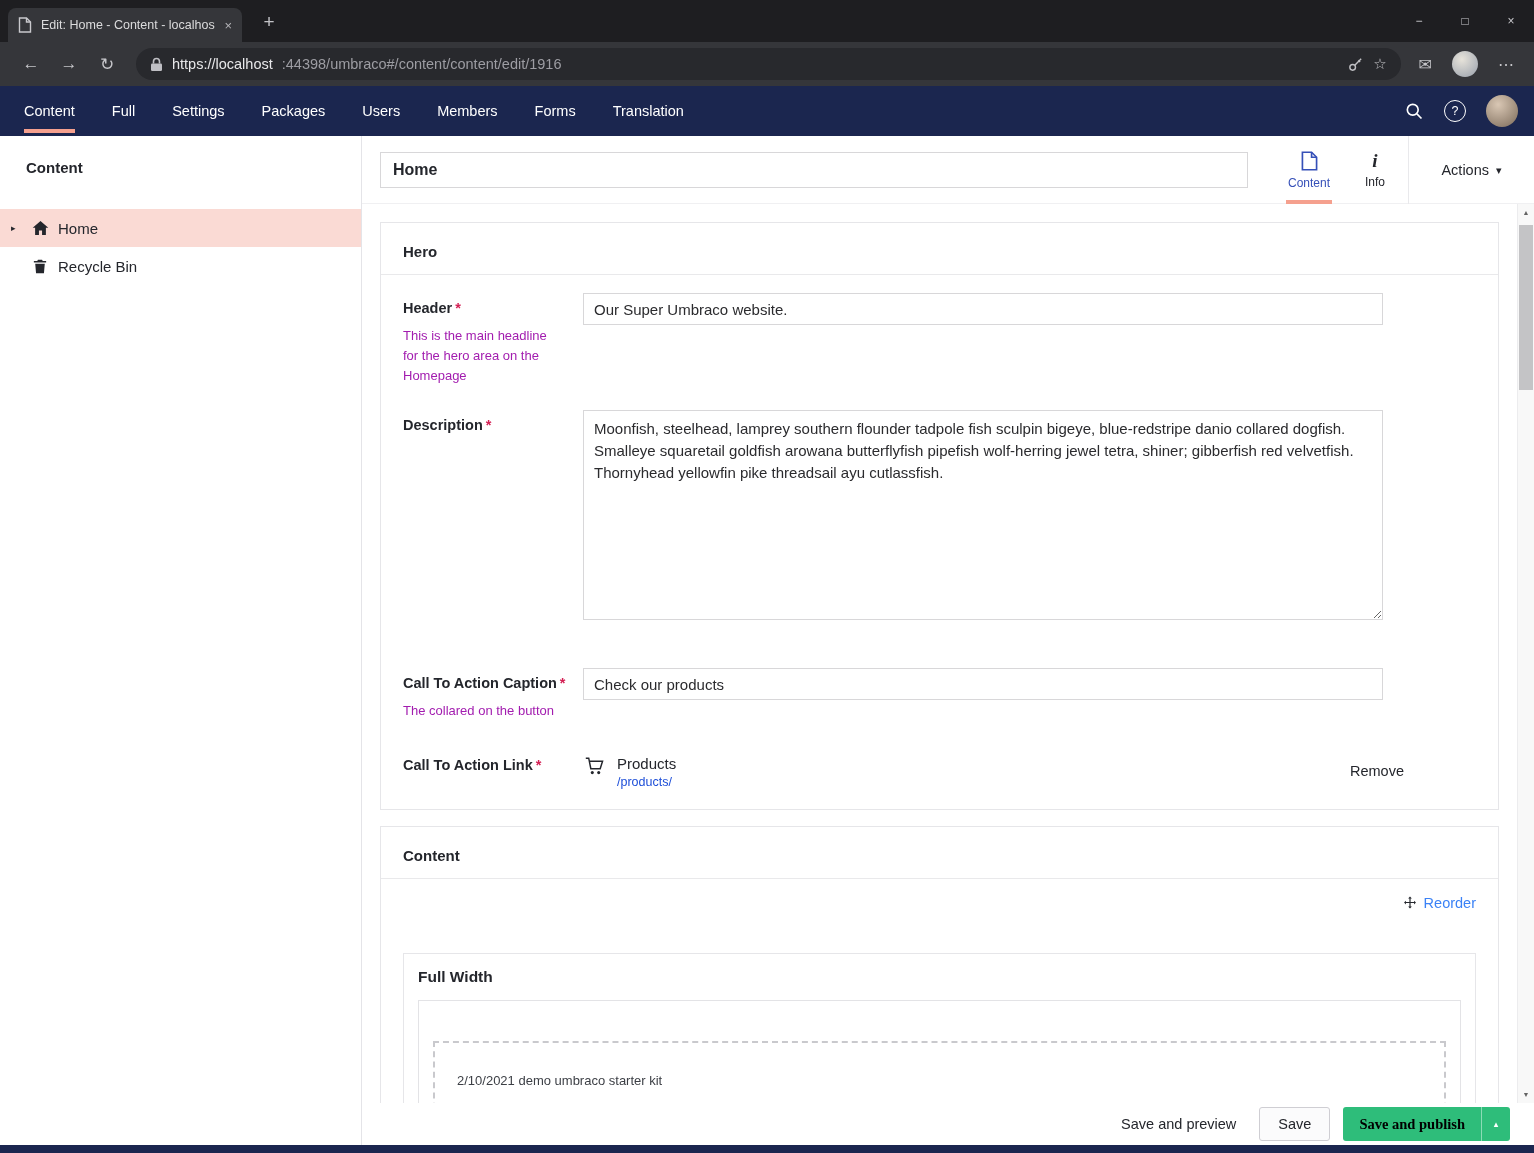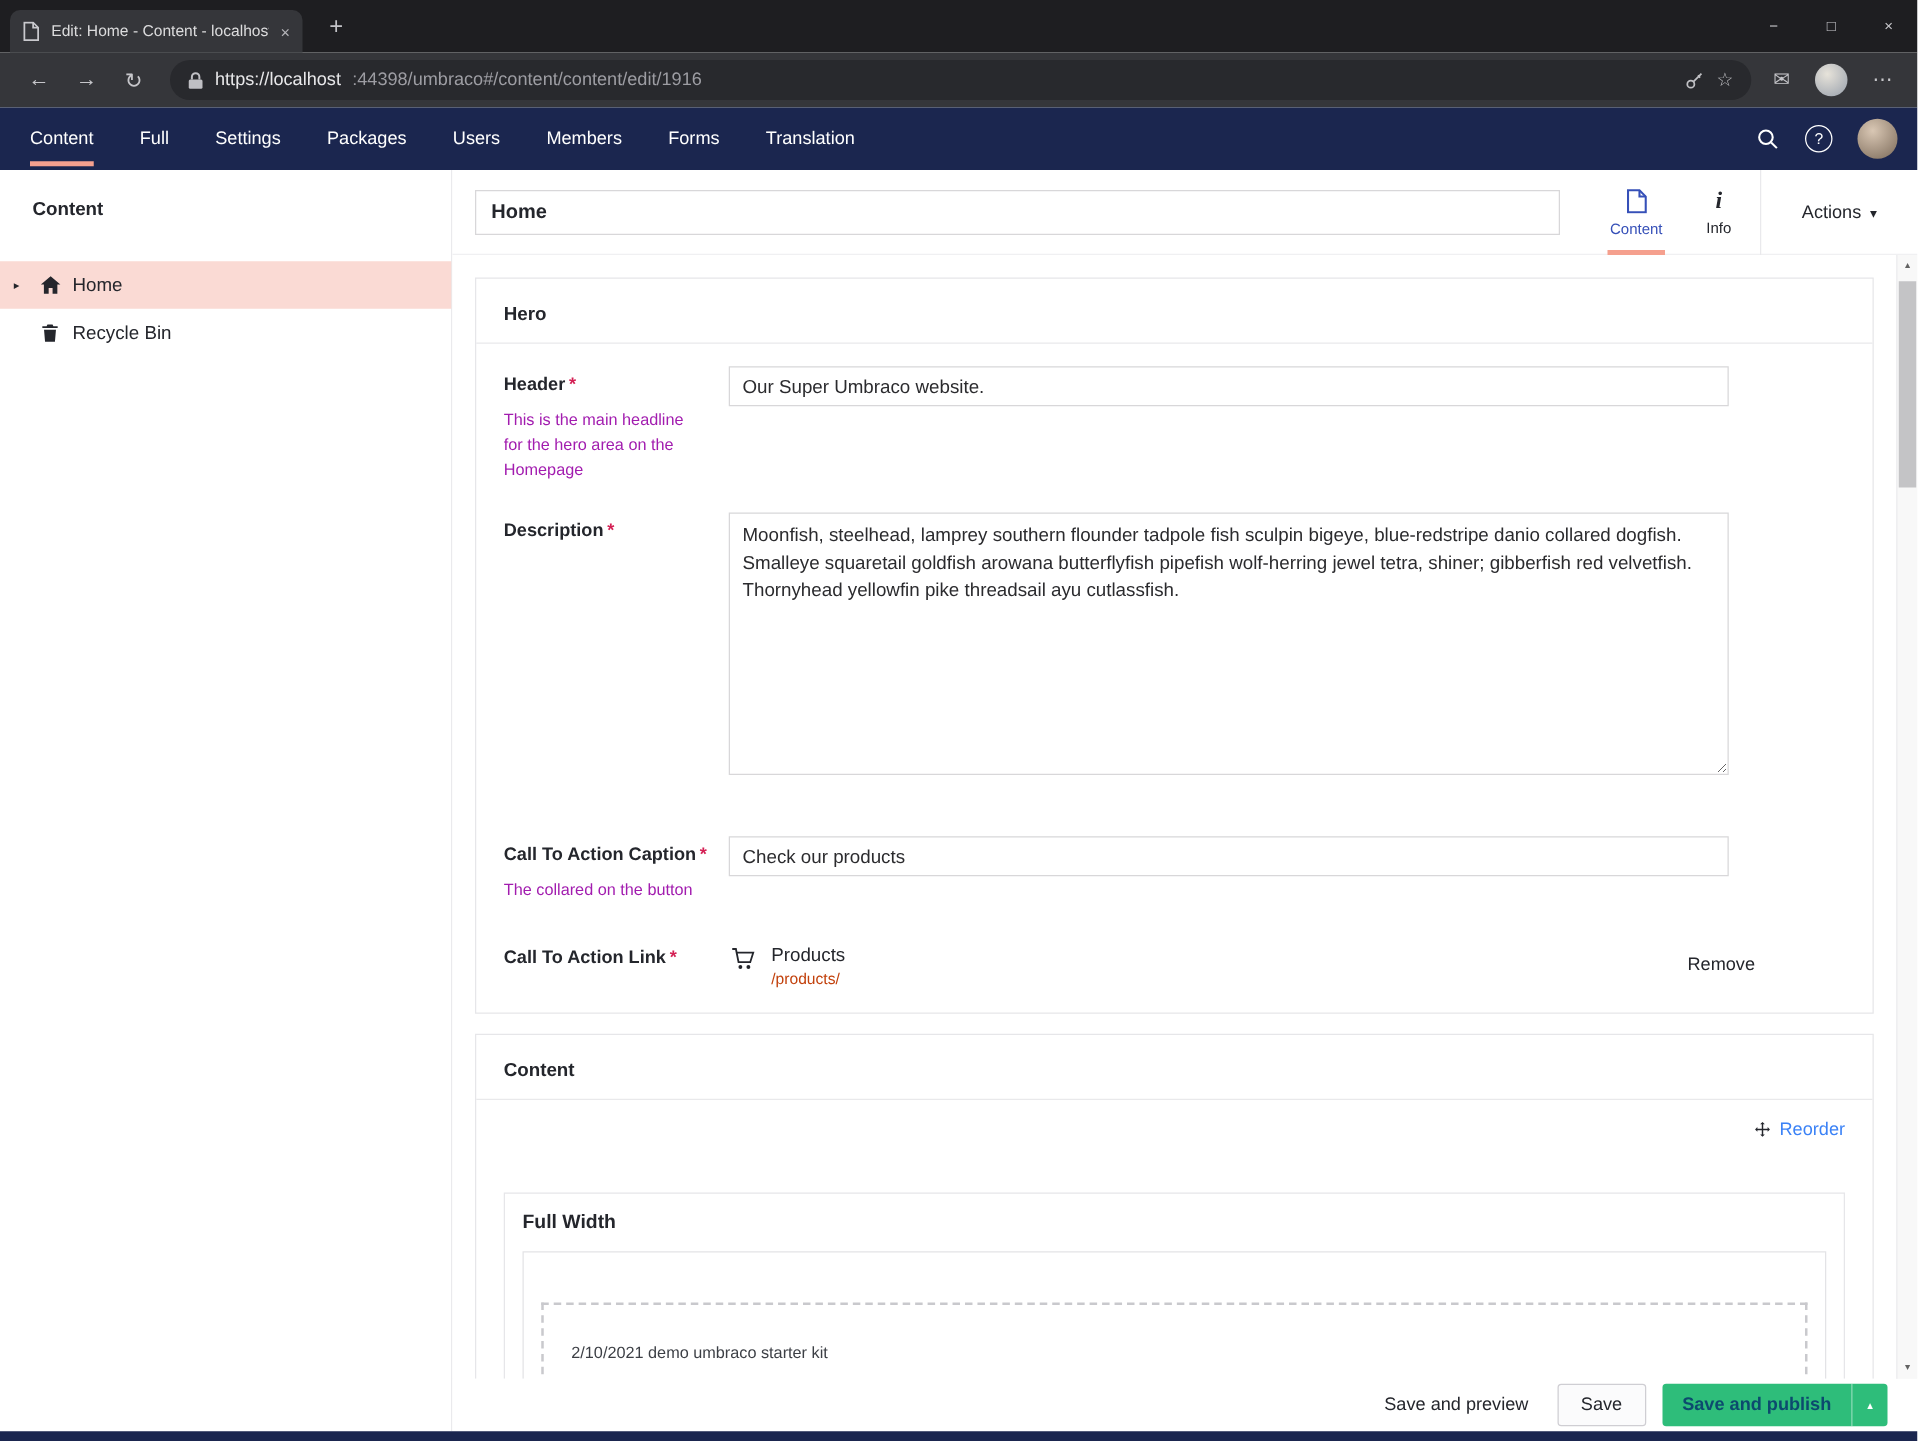--- a/index.html
+++ b/index.html
@@ -74,37 +74,37 @@
   .lbl{padding-top:7px;font-size:14.5px;font-weight:700;color:#24262c;}
   .req{color:#d42054;margin-left:3px;font-weight:700;}
   .fhelp{margin-top:10px;width:158px;font-size:13px;line-height:1.55;color:#a21caf;}
   .fcontrol{flex:1;max-width:800px;}
   .fcontrol.wide{max-width:none;}
   input.text{width:100%;height:32px;border:1px solid #d8d7d9;padding:0 10px;font-family:inherit;font-size:15px;color:#2b2b2e;outline:none;background:#fff;}
   textarea.text{width:100%;height:210px;border:1px solid #d8d7d9;padding:7px 10px;font-family:inherit;font-size:15px;line-height:1.45;color:#2b2b2e;outline:none;resize:vertical;background:#fff;}
   .linkrow{display:flex;align-items:flex-start;padding-top:5px;}
   .cart{margin-right:11px;}
   .linkname{font-size:15px;color:#24262c;cursor:pointer;}
-  .linkpath{margin-top:3px;font-size:12.5px;color:#c2410c;}
+  .linkpath{margin-top:3px;font-size:12.5px;color:#1d4ed8;}
   .remove{margin-left:auto;margin-right:72px;padding-top:8px;font-size:14.5px;color:#24262c;cursor:pointer;}
 
   .content-box{margin-top:16px;padding-bottom:0;}
   .content-box .box-divider{margin-bottom:0;}
   .reorder{display:flex;justify-content:flex-end;align-items:center;gap:7px;margin-top:16px;font-size:14.5px;color:#3b82f6;cursor:pointer;}
   .block{border:1px solid #e6e6e9;margin-top:42px;padding:14px;}
   .block-title{font-size:15.5px;font-weight:700;color:#24262c;}
   .block-inner{border:1px solid #e3e3e6;margin-top:14px;padding:40px 14px 16px;}
   .dashed{border:2px dashed #c9c9cd;padding:30px 22px;min-height:150px;font-size:13px;color:#3c3f45;cursor:pointer;}
 
   
   .footer{position:absolute;left:0;right:0;bottom:0;height:42px;background:#fff;display:flex;align-items:center;justify-content:flex-end;padding-right:24px;gap:13px;}
   .btn-plain{font-size:14.5px;color:#24262c;margin-right:10px;cursor:pointer;}
   .btn-save{height:34px;padding:0 18px;background:#fbfbfc;border:1px solid #cfced3;border-radius:3px;font-family:inherit;font-size:14.5px;color:#24262c;cursor:pointer;}
   .btn-publish{height:34px;display:flex;align-items:stretch;background:#2ebd7a;border-radius:3px;overflow:hidden;cursor:pointer;}
-  .pub-label{display:flex;align-items:center;padding:0 16px;font-size:14.5px;font-weight:700;color:#0c4a6e;}
+  .pub-label{display:flex;align-items:center;padding:0 16px;font-size:14.5px;font-weight:700;color:#000000;font-family:Liberation Serif, serif;}
   .pub-caret{width:29px;display:flex;align-items:center;justify-content:center;border-left:1px solid rgba(255,255,255,.45);color:#fff;font-size:9px;}
 
   
   .scrollbar{position:absolute;right:0;top:68px;bottom:42px;width:17px;background:#f8f8f8;border-left:1px solid #ececee;}
   .sb-btn{position:absolute;left:0;width:16px;height:17px;display:flex;align-items:center;justify-content:center;color:#636363;font-size:7px;cursor:pointer;}
   .sb-up{top:0;}
   .sb-down{bottom:0;}
   .sb-thumb{position:absolute;left:1px;width:14px;top:21px;height:165px;background:#c4c4c6;cursor:pointer;}
 
   .bottom-strip{position:absolute;left:0;bottom:0;width:100%;height:8px;background:#1b264f;}

